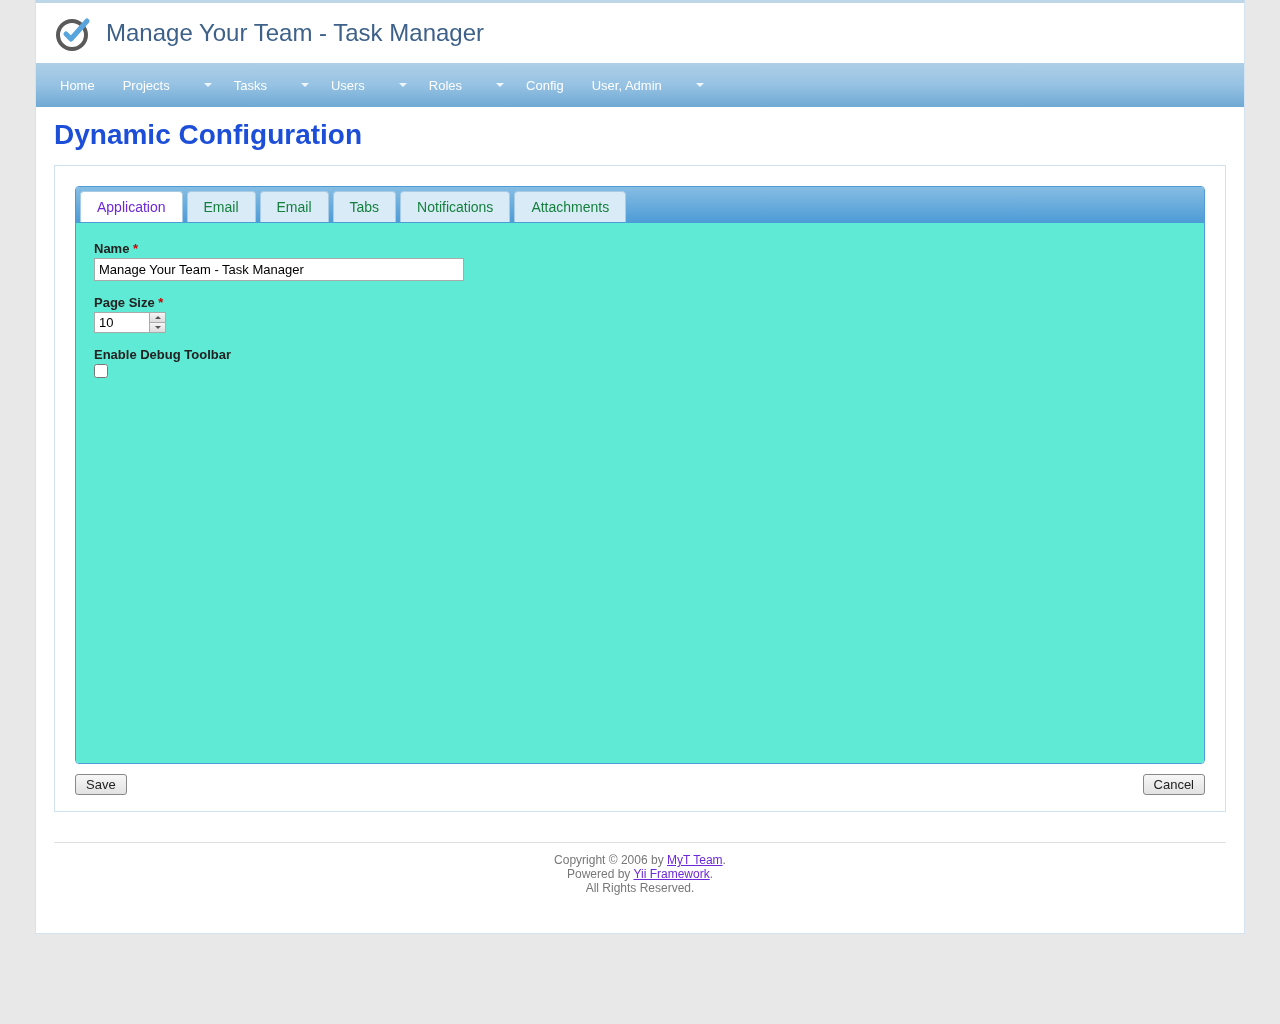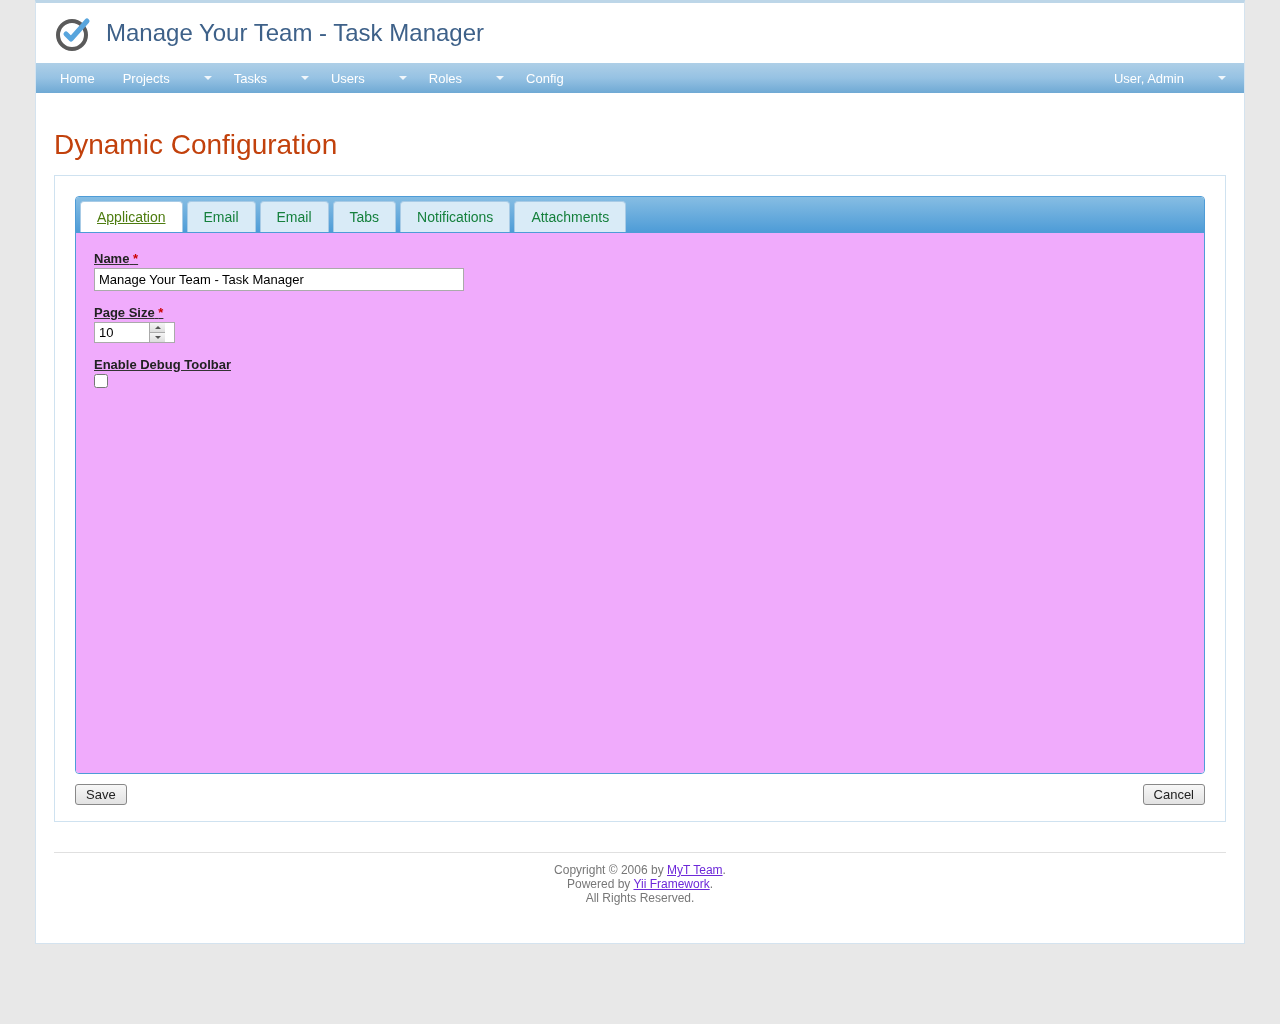--- a/index.html
+++ b/index.html
@@ -27,25 +27,24 @@
   height: 40px;
   margin-right: 14px;
 }
 .header-title {
   font-size: 24px;
   font-weight: normal;
   color: #3e6189;
 }
 .navbar {
   background: linear-gradient(to bottom, #aecfe7 0%, #96c2e3 50%, #6fa9d4 100%);
-  height: 30px;
+  height: 44px;
   display: flex;
   align-items: center;
   padding: 0 10px;
-  justify-content: space-between;
 }
 .navbar-left, .navbar-right {
   display: flex;
   align-items: center;
 }
 .nav-item {
   color: #fff;
   font-size: 13px;
   padding: 0 14px;
   height: 30px;
@@ -61,23 +60,23 @@
   border-left: 4px solid transparent;
   border-right: 4px solid transparent;
   border-top: 4px solid #fff;
   opacity: 0.85;
 }
 .content {
   padding: 12px 18px 20px;
 }
 .page-title {
   font-size: 28px;
-  font-weight: normal;
-  color: #c2410c;
-  margin: 24px 0 14px;
+  font-weight: bold;
+  color: #1d4ed8;
+  margin: 0 0 14px;
 }
 .form-panel {
   border: 1px solid #cfe2f0;
   padding: 20px 20px 16px;
   background: #fff;
 }
 .tab-container {
   border: 1px solid #4e9cd7;
   border-radius: 4px;
   overflow: hidden;
@@ -94,50 +93,48 @@
   border: 1px solid #a8cbe6;
   border-bottom: none;
   border-radius: 4px 4px 0 0;
   padding: 7px 16px;
   color: #15803d;
   font-size: 14px;
   cursor: pointer;
 }
 .tab.active {
   background: #fff;
-  color: #4d7c0f;
+  color: #6d28d9;
   border-color: #a8cbe6;
-  text-decoration: underline;
 }
 .tab-body {
-  background: #f0abfc;
+  background: #5eead4;
   padding: 18px;
   min-height: 540px;
-  text-decoration: underline;
 }
 .form-row { margin-bottom: 14px; }
 .form-label {
   display: block;
   font-weight: bold;
   font-size: 13px;
   color: #222;
   margin-bottom: 2px;
 }
 .required { color: #c00; }
 .text-input {
   width: 370px;
   padding: 3px 4px;
   border: 1px solid #aaa;
   font-size: 13px;
   font-family: inherit;
 }
 .number-input-wrapper {
   display: inline-flex;
   border: 1px solid #aaa;
-  width: 81px;
+  width: 72px;
   background: #fff;
 }
 .number-input {
   border: none;
   outline: none;
   width: 54px;
   padding: 2px 4px;
   font-size: 13px;
   font-family: inherit;
 }

